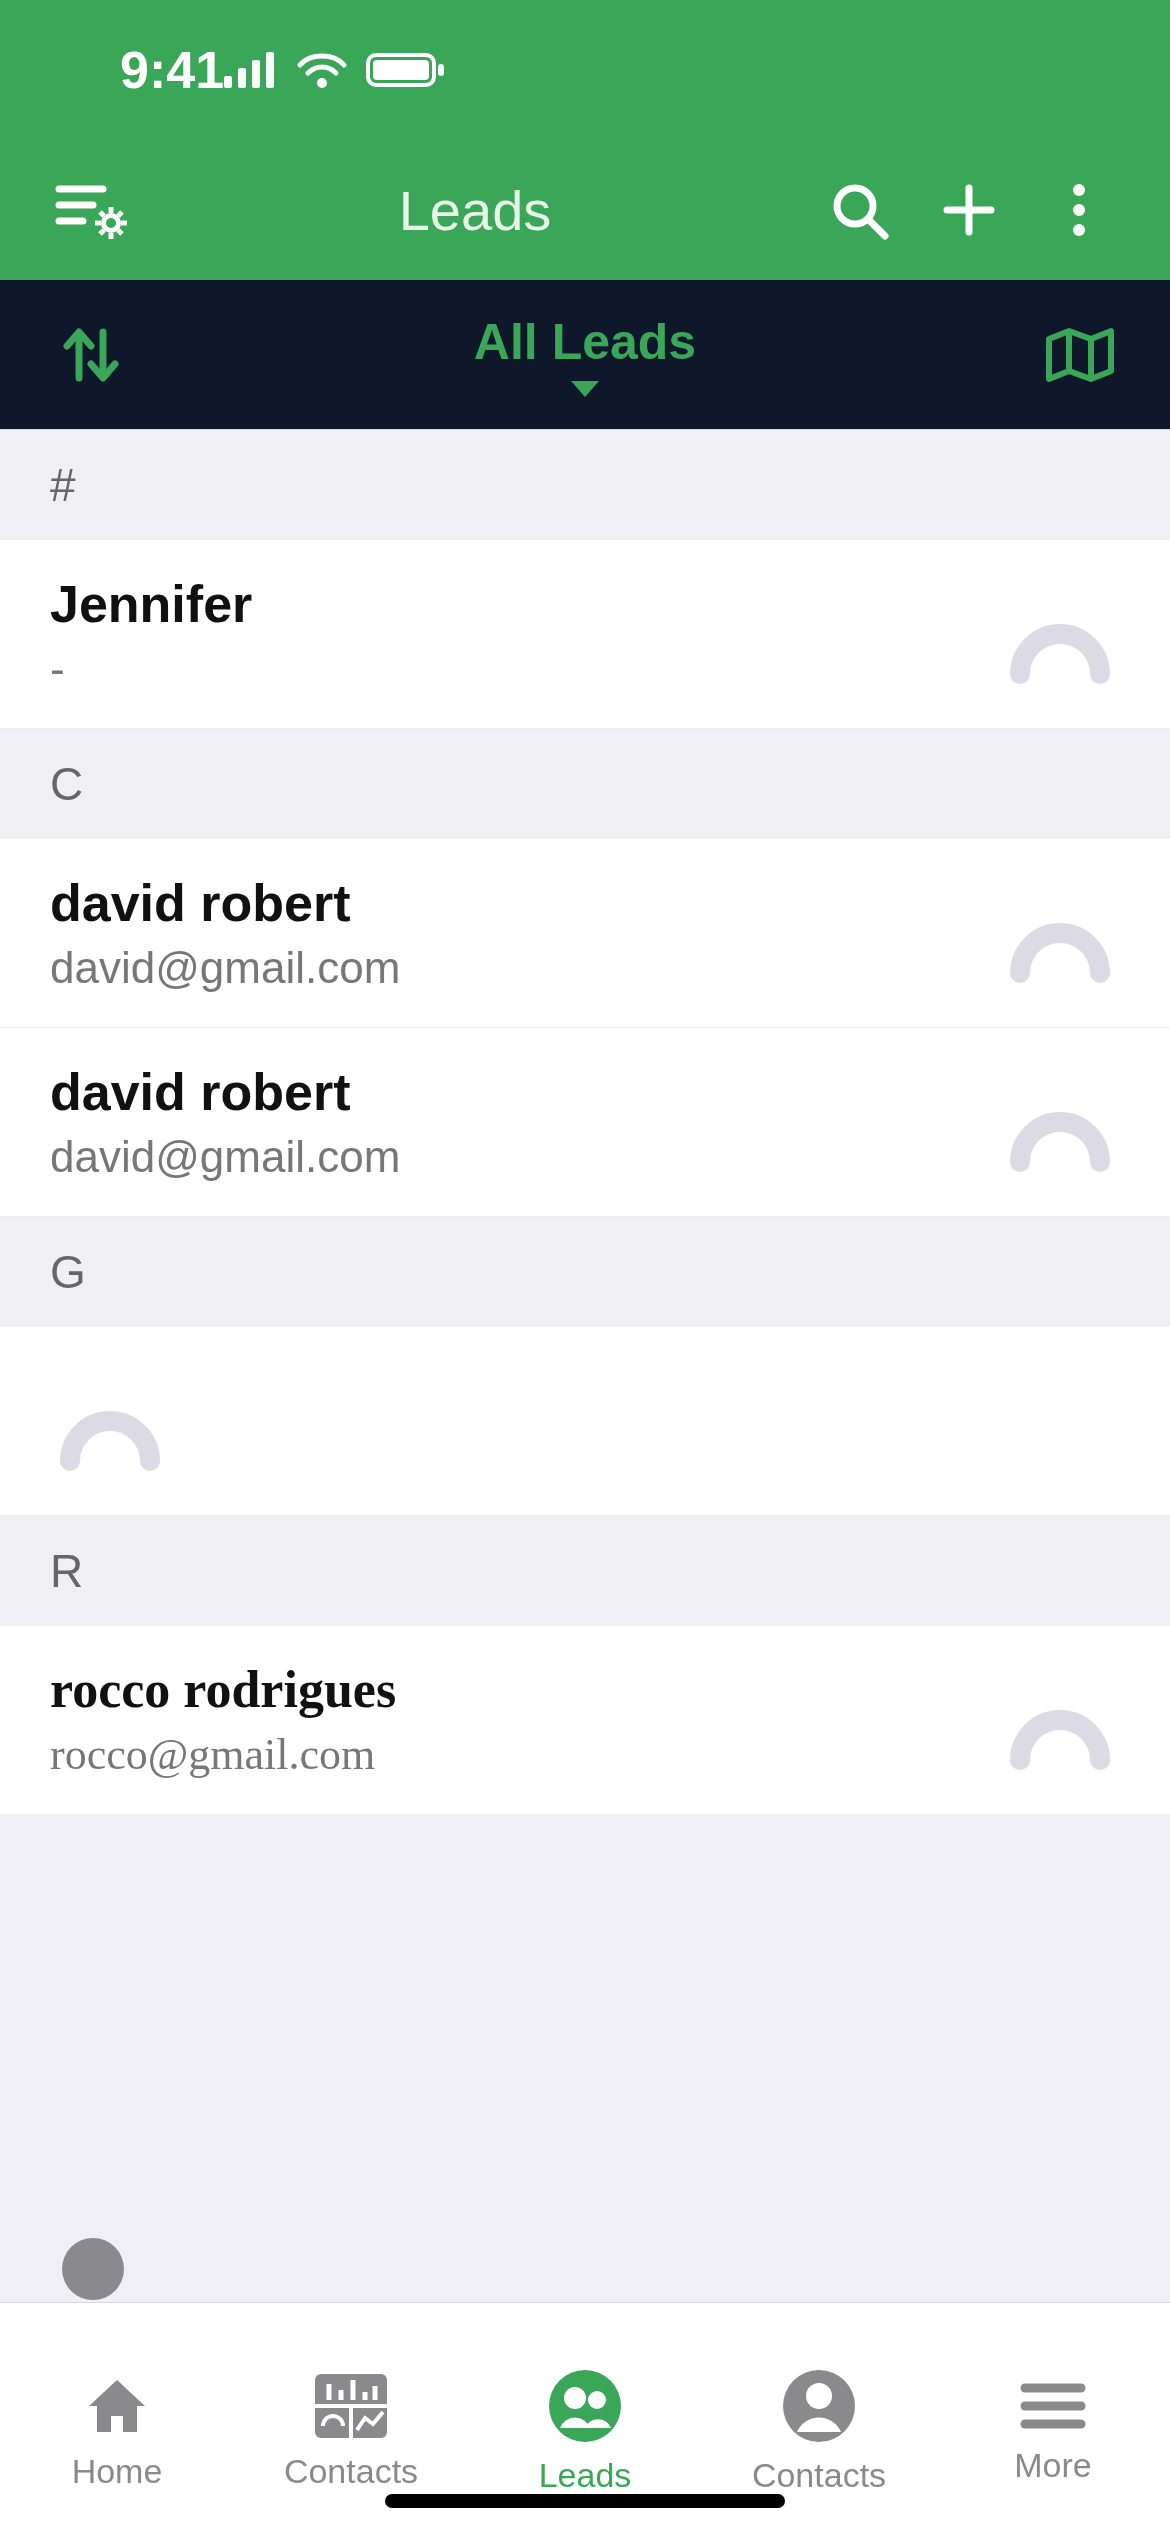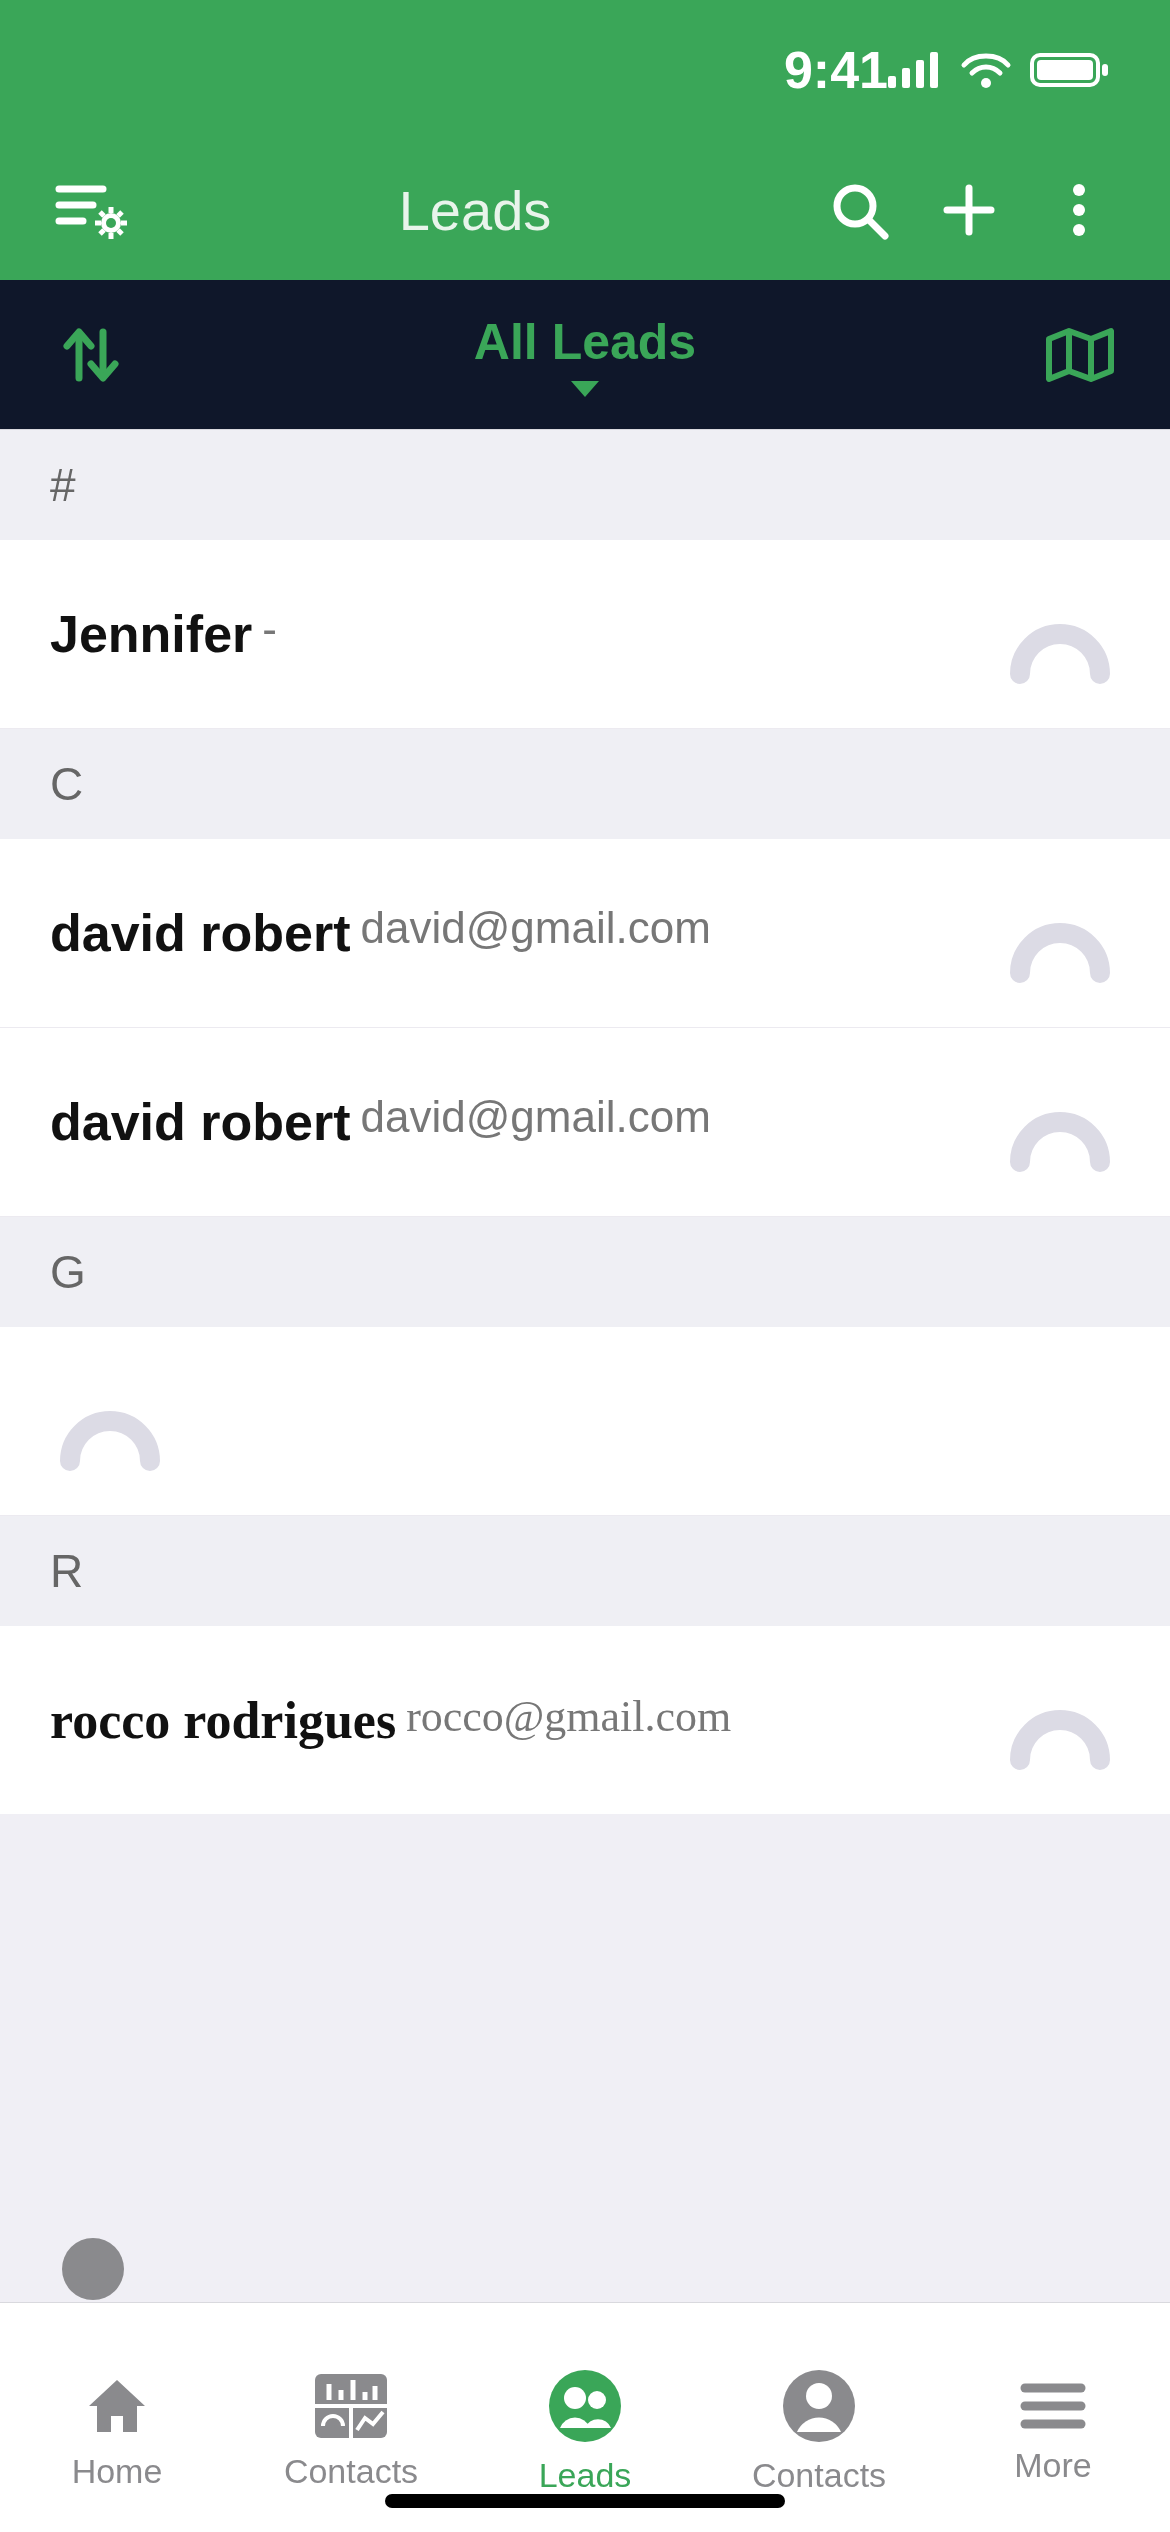--- a/index.html
+++ b/index.html
@@ -1,20 +1,20 @@
 <!DOCTYPE html>
 <html><head>
 <meta charset="utf-8">
 <style>
   * { margin: 0; padding: 0; box-sizing: border-box; }
   html, body { width: 1170px; height: 2532px; font-family: -apple-system, Helvetica, Arial, sans-serif; background: #f0eff5; overflow: hidden; }
   .screen { width: 1170px; height: 2532px; display: flex; flex-direction: column; background: #f0eff5; position: relative; }
 
   
-  .status-bar { height: 140px; background: #3aa658; display: flex; align-items: center; justify-content: flex-end; padding: 0 60px; }
+  .status-bar { height: 140px; background: #3aa658; display: flex; align-items: center; justify-content: flex-start; padding: 0 60px; }
   .status-time { color: #fff; font-size: 52px; font-weight: 600; margin-left: 60px; }
   .status-icons { display: flex; align-items: center; gap: 18px; }
   .status-icons svg { display: block; }
 
   
   .header { height: 140px; background: #3aa658; display: flex; align-items: center; padding: 0 46px; }
   .header-title { flex: 1; text-align: center; color: #e8f4eb; font-size: 56px; font-weight: 500; }
   .hdr-btn { width: 90px; height: 90px; display: flex; align-items: center; justify-content: center; }
   .hdr-btn svg { display: block; }
   .spacer-small { width: 20px; }
@@ -23,21 +23,21 @@
   .filter-bar { height: 150px; background: #0f172a; display: flex; align-items: center; padding: 0 50px; border-bottom: 1px solid #d9d9de; }
   .filter-center { flex: 1; display: flex; flex-direction: column; align-items: center; justify-content: center; }
   .filter-label { color: #3aa658; font-size: 50px; font-weight: 600; }
   .filter-caret { width: 0; height: 0; border-left: 14px solid transparent; border-right: 14px solid transparent; border-top: 16px solid #3aa658; margin-top: 10px; }
   .filter-side { width: 80px; display: flex; align-items: center; justify-content: center; }
 
   
   .section-header { background: #efeff4; padding: 28px 50px; color: #666; font-size: 46px; font-weight: 500; }
   .list-row { background: #fff; display: flex; align-items: center; padding: 34px 50px; border-bottom: 1px solid #eceaf0; }
   .list-row:last-child { border-bottom: none; font-family: Liberation Serif, serif; }
-  .row-text { flex: 1; display: flex; flex-direction: row; gap: 10px; }
+  .row-text { flex: 1; display: flex; flex-direction: column; gap: 10px; }
   .row-name { font-size: 52px; font-weight: 700; color: #111; }
   .row-sub { font-size: 44px; color: #777; }
   .avatar { width: 120px; height: 120px; }
   .avatar svg { display:block; }
   .content { flex: 1; overflow-y: auto; background: #f0eff5; }
 
   
   .bottom-nav { height: 230px; background: #fff; border-top: 1px solid #d9d9de; display: flex; align-items: center; padding-top: 26px; position: relative; }
   .nav-item { flex: 1; display: flex; flex-direction: column; align-items: center; gap: 10px; }
   .nav-label { font-size: 34px; color: #8a8a8d; }

